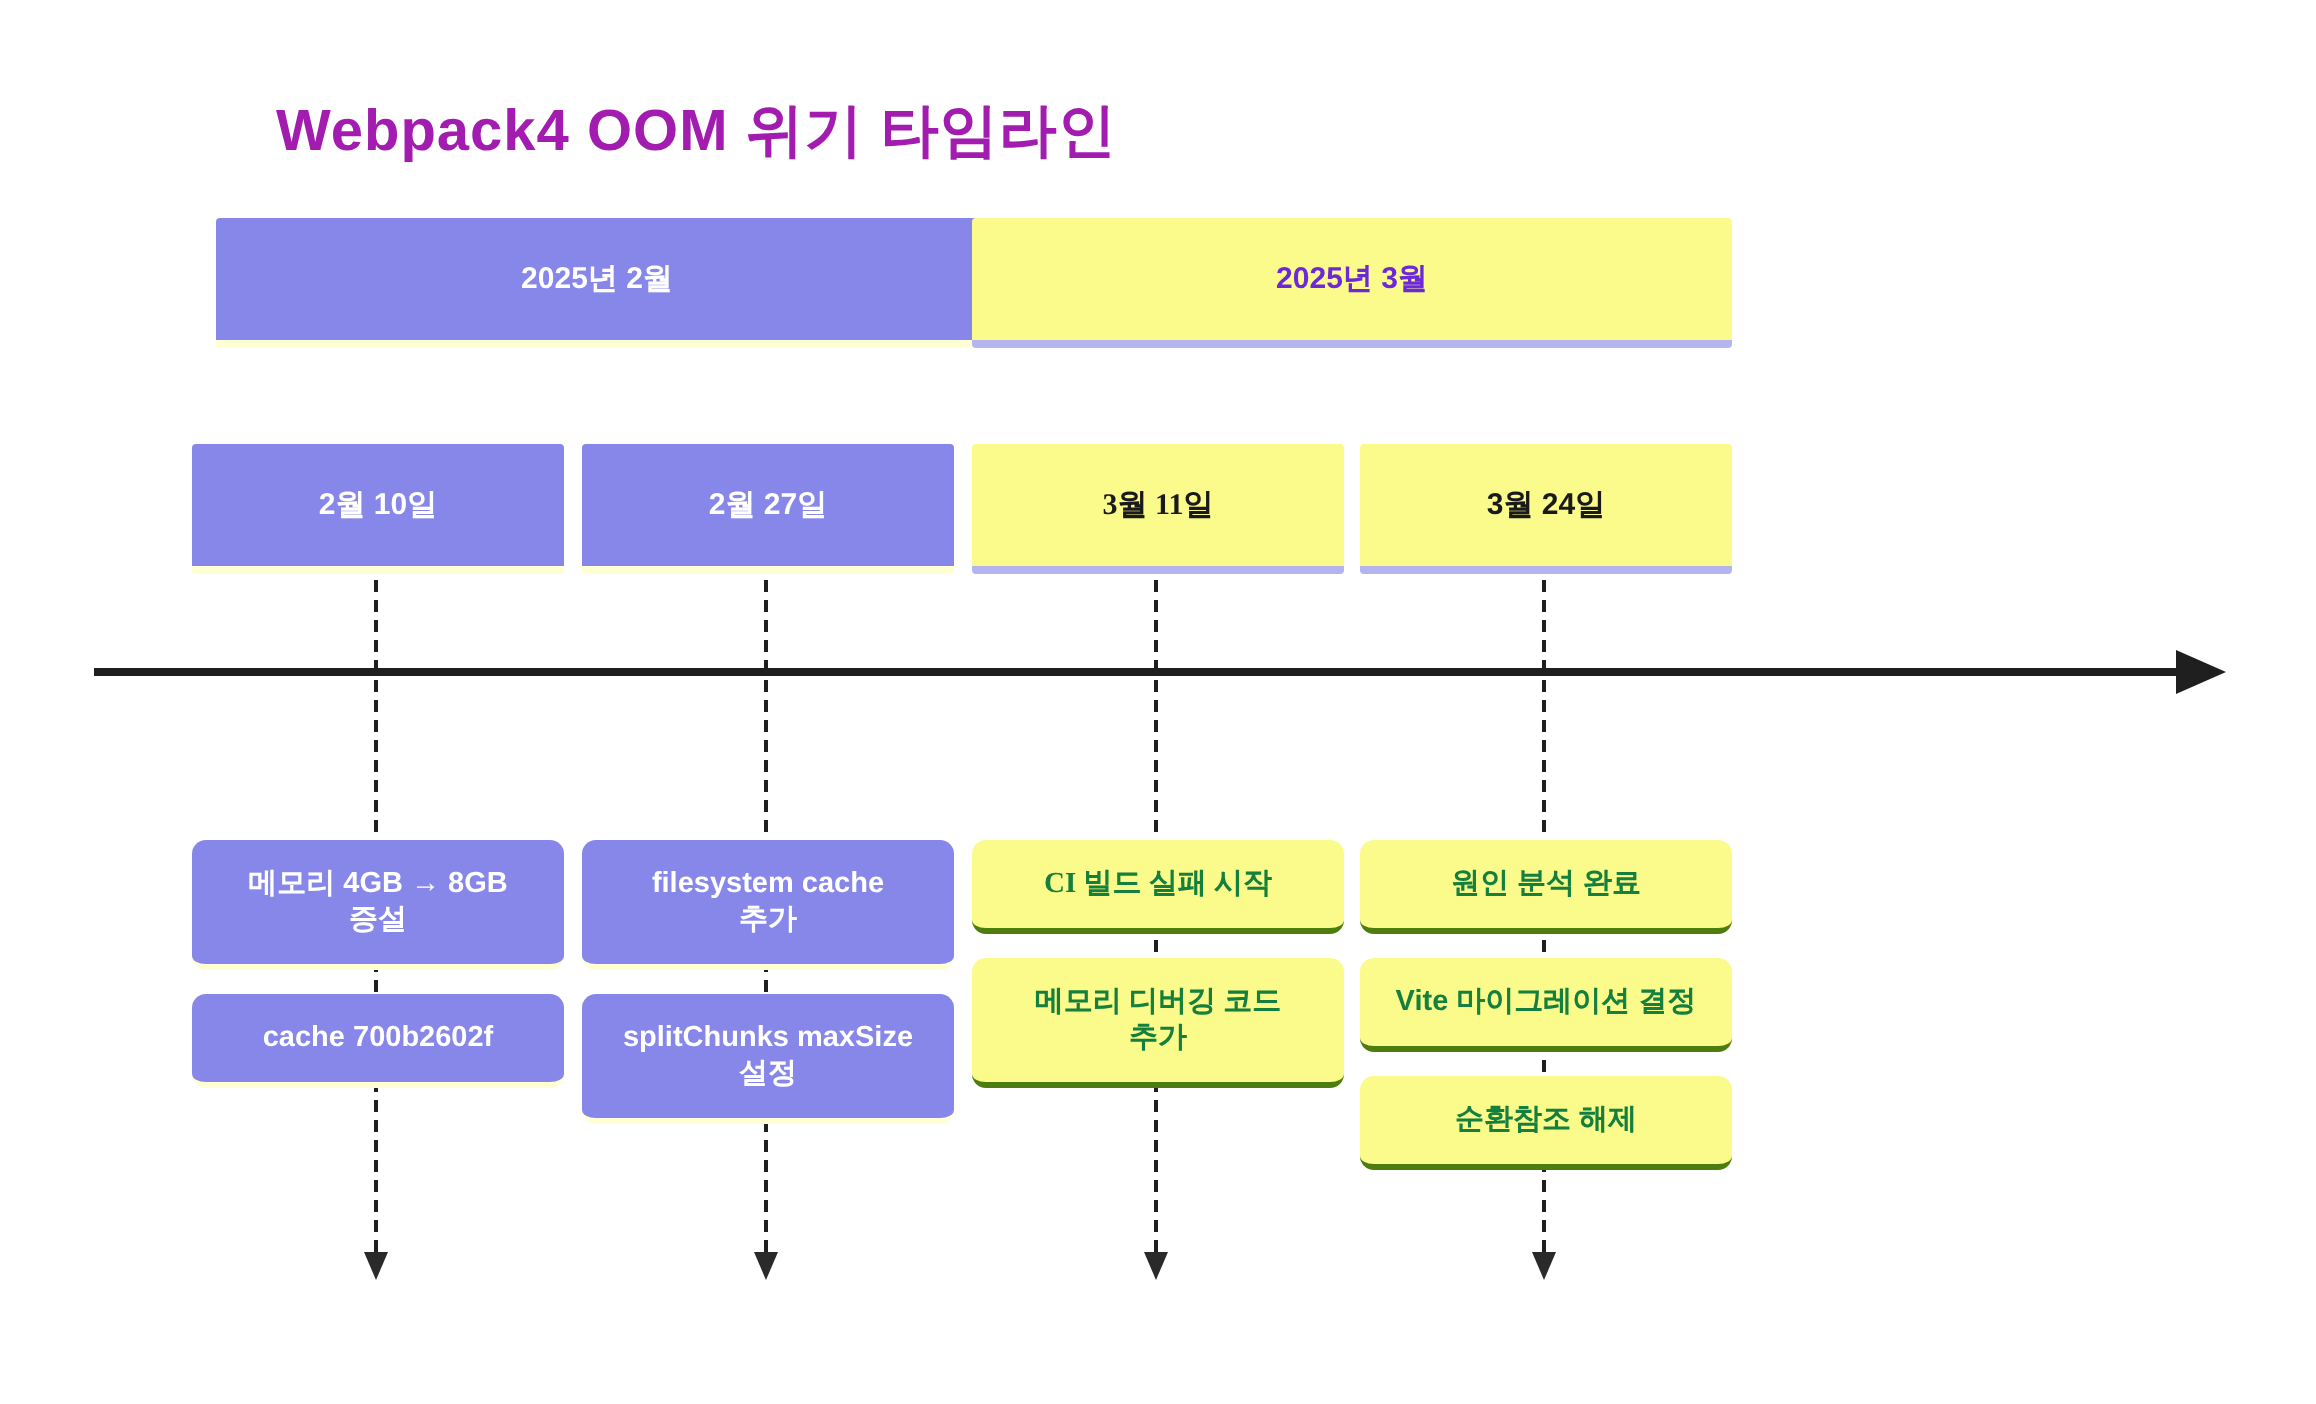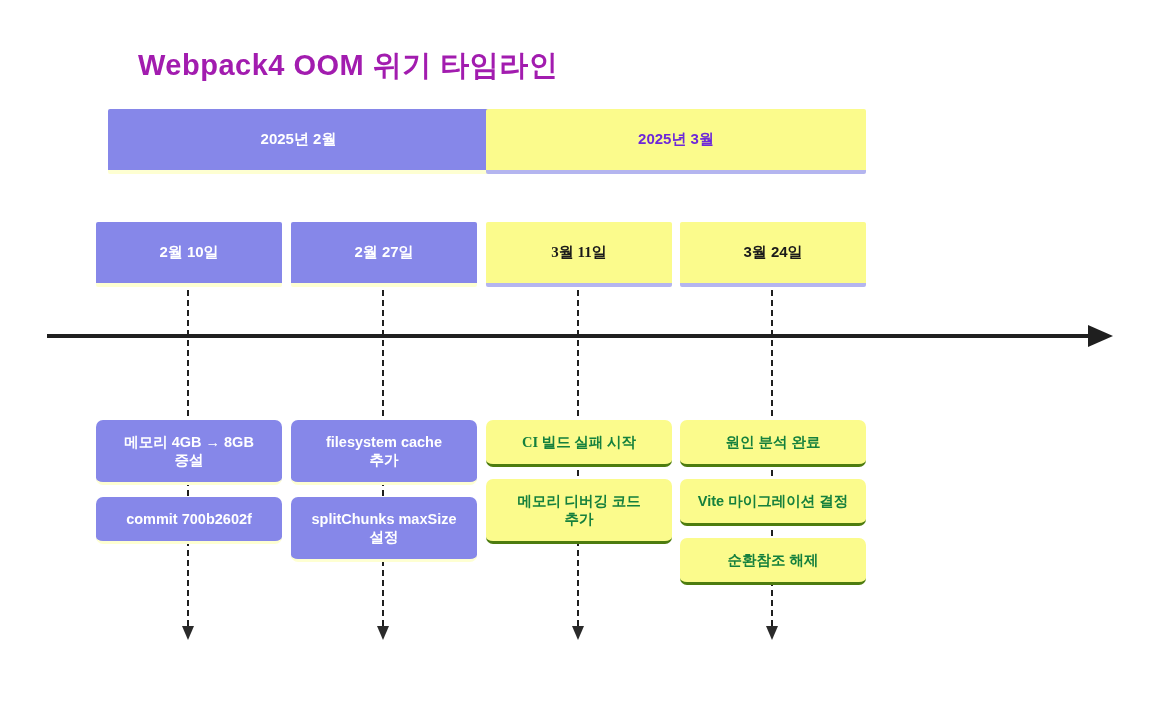--- a/index.html
+++ b/index.html
@@ -165,21 +165,21 @@
   <div class="connector-head h2"></div>
   <div class="connector-head h3"></div>
   <div class="connector-head h4"></div>
 
   <div class="axis-line"></div>
   <div class="axis-arrowhead"></div>
 
   <div class="event-col p1">
     <div class="event-box event-purple">메모리 4GB → 8GB
 증설</div>
-    <div class="event-box event-purple">commit 700b2602f</div>
+    <div class="event-box event-purple">cache 700b2602f</div>
   </div>
   <div class="event-col p2">
     <div class="event-box event-purple">filesystem cache
 추가</div>
     <div class="event-box event-purple">splitChunks maxSize
 설정</div>
   </div>
   <div class="event-col p3">
     <div class="event-box event-yellow">CI 빌드 실패 시작</div>
     <div class="event-box event-yellow">메모리 디버깅 코드

